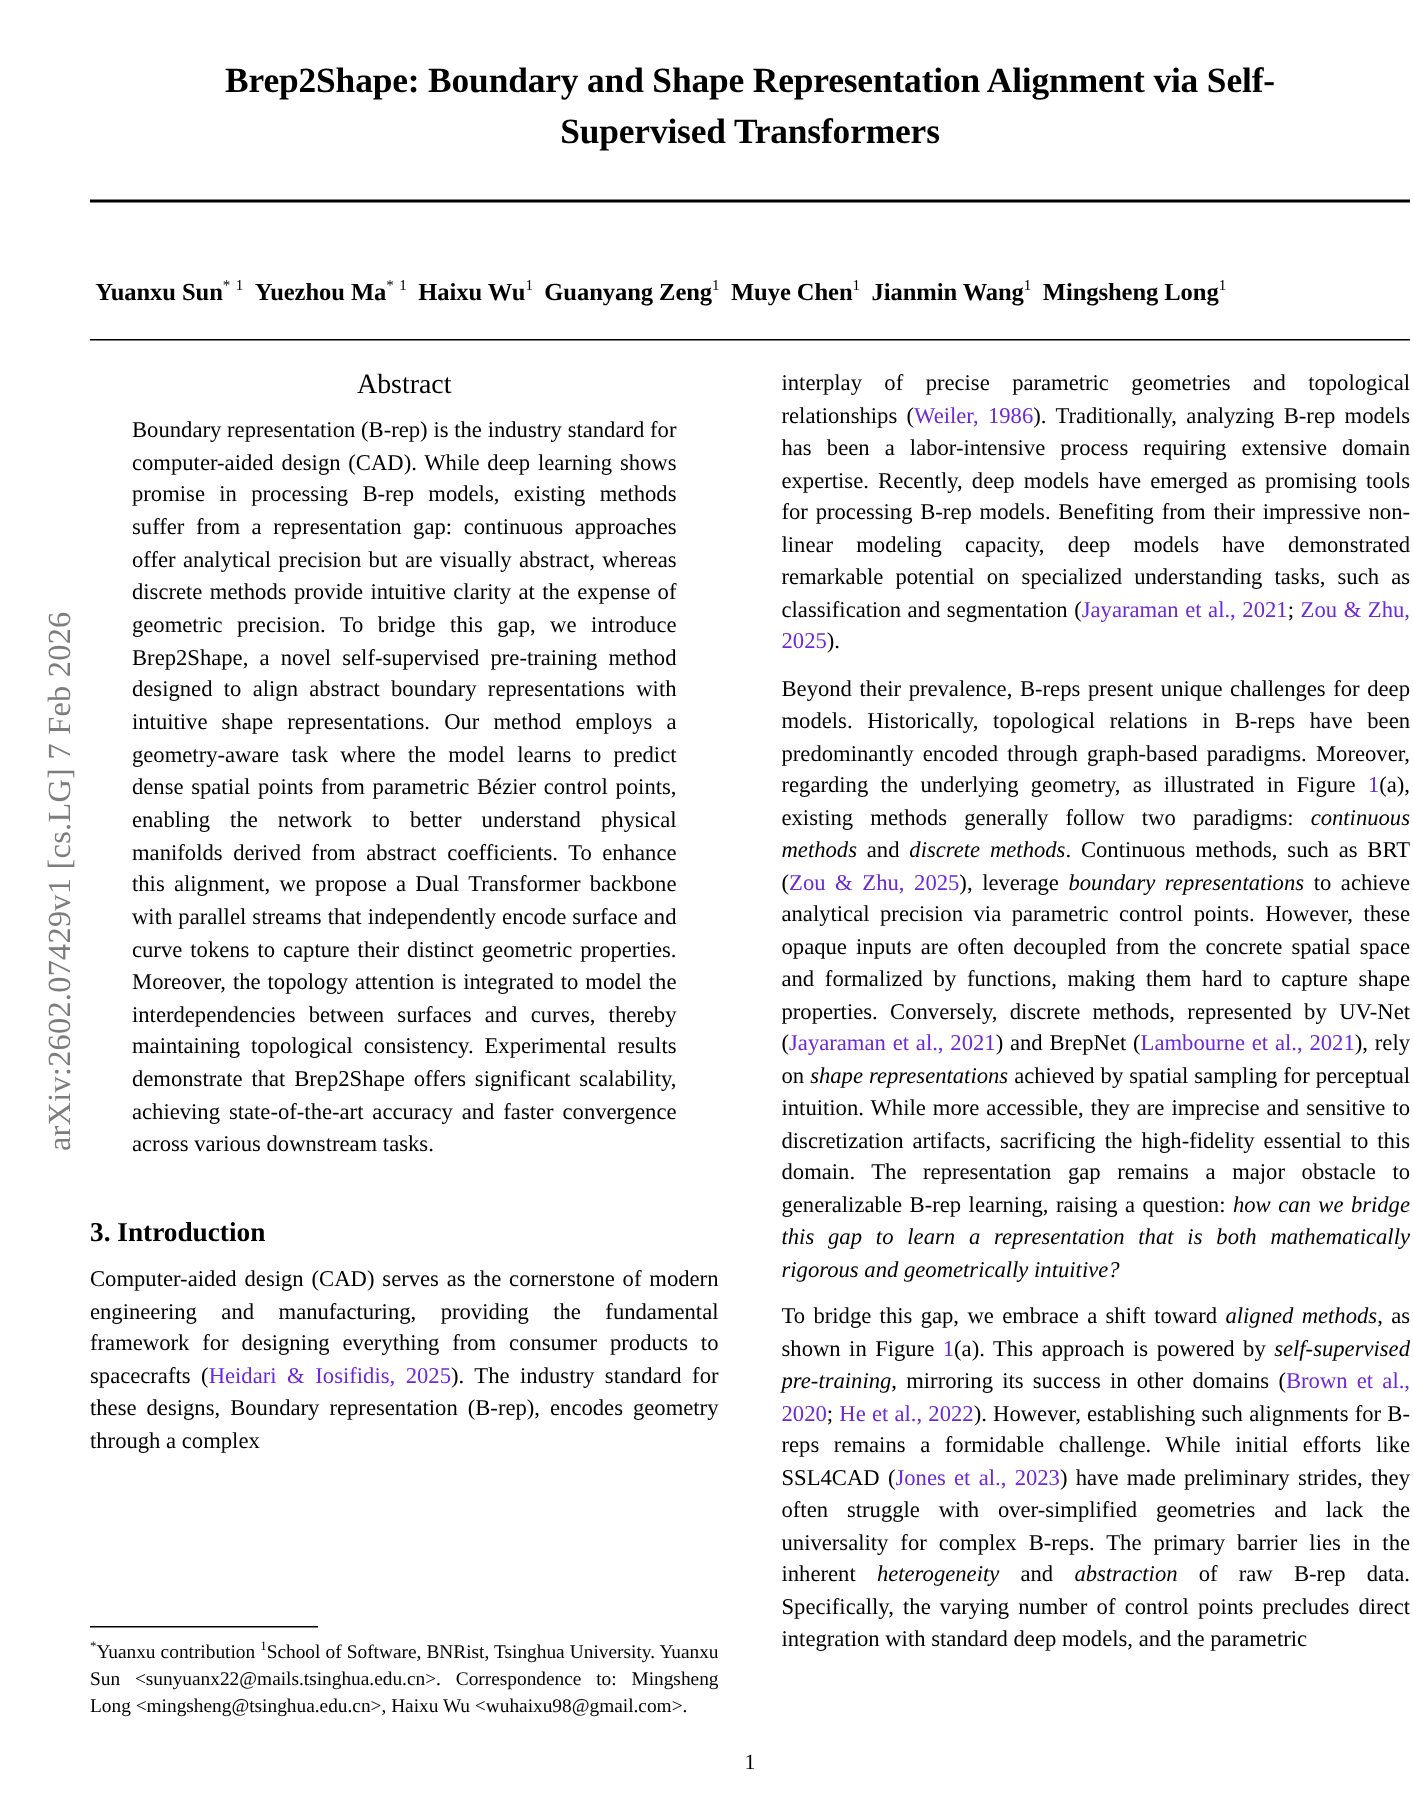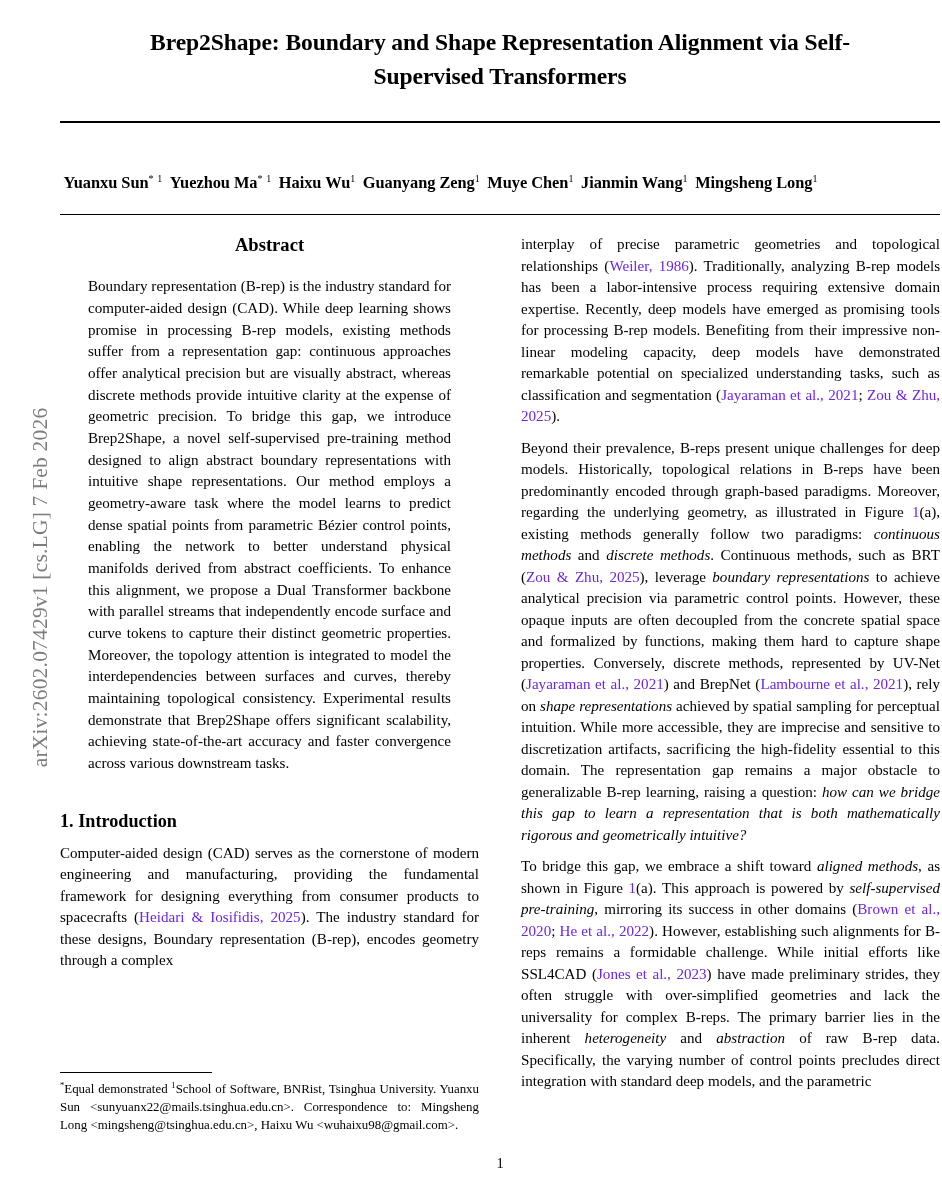--- a/index.html
+++ b/index.html
@@ -36,21 +36,21 @@
     letter-spacing: 0.2px;
     color: #7d7d7d;
     white-space: nowrap;
     font-family: "Liberation Serif", "DejaVu Serif", serif;
   }
 
   
   #page {
     position: absolute;
     left: 60px;
-    top: 0;
+    top: 12px;
     width: 880px;
     height: 1044px;
   }
 
   
   #title-block {
     padding-top: 26px;
   }
   #paper-title {
     text-align: center;
@@ -100,23 +100,23 @@
     height: 990px;
   }
   .col {
     width: 419px;
     position: relative;
   }
 
   
   #abstract-heading {
     text-align: center;
-    font-weight: bold;
+    font-weight: normal;
     font-size: 18.6px;
-    margin: 0 0 20px 0;
+    margin: 0 0 9px 0;
   }
   #abstract-body {
     margin: 0 28px 0 28px;
     font-size: 15.1px;
     line-height: 1.435;
     text-align: justify;
     text-justify: inter-word;
     hyphens: manual;
   }
 
@@ -199,27 +199,27 @@
 
   <div class="rule-thin"></div>
 
   <div id="columns">
 
     <div class="col">
 
       <div id="abstract-heading">Abstract</div>
       <div id="abstract-body">Boundary representation (B-rep) is the industry standard for computer-aided design (CAD). While deep learning shows promise in processing B-rep models, existing methods suffer from a representation gap: continuous approaches offer analytical precision but are visually abstract, whereas discrete methods provide intuitive clarity at the expense of geometric precision. To bridge this gap, we introduce Brep2Shape, a novel self-supervised pre-training method designed to align abstract boundary representations with intuitive shape representations. Our method employs a geometry-aware task where the model learns to predict dense spatial points from parametric Bézier control points, enabling the network to better understand physical manifolds derived from abstract coefficients. To enhance this alignment, we propose a Dual Transformer backbone with parallel streams that independently encode surface and curve tokens to capture their distinct geometric properties. Moreover, the topology attention is integrated to model the interdependencies between surfaces and curves, thereby maintaining topological consistency. Experimental results demonstrate that Brep2Shape offers significant scalability, achieving state-of-the-art accuracy and faster convergence across various downstream tasks.</div>
 
-      <div class="section-heading">1. Introduction</div>
+      <div class="section-heading">3. Introduction</div>
 
       <p class="body"><span>Computer-aided design (CAD) serves as the cornerstone of modern engineering and manufacturing, providing the fundamental framework for designing everything from consumer products to spacecrafts (</span><span class="cite">Heidari &amp; Iosifidis, 2025</span><span>). The industry standard for these designs, Boundary representation (B-rep), encodes geometry through a complex </span></p>
 
       <div id="footnote-block">
         <div id="footnote-rule"></div>
-        <p id="footnote-text"><sup>*</sup><span>Equal demonstrated </span><sup>1</sup><span>School of Software, BNRist, Tsinghua University. Yuanxu Sun &lt;sunyuanx22@mails.tsinghua.edu.cn&gt;. Correspondence to: Mingsheng Long &lt;mingsheng@tsinghua.edu.cn&gt;, Haixu Wu &lt;wuhaixu98@gmail.com&gt;.</span></p>
+        <p id="footnote-text"><sup>*</sup><span>Yuanxu contribution </span><sup>1</sup><span>School of Software, BNRist, Tsinghua University. Yuanxu Sun &lt;sunyuanx22@mails.tsinghua.edu.cn&gt;. Correspondence to: Mingsheng Long &lt;mingsheng@tsinghua.edu.cn&gt;, Haixu Wu &lt;wuhaixu98@gmail.com&gt;.</span></p>
       </div>
 
     </div>
 
     <div class="col">
 
       <p class="body"><span>interplay of precise parametric geometries and topological relationships (</span><span class="cite">Weiler, 1986</span><span>). Traditionally, analyzing B-rep models has been a labor-intensive process requiring extensive domain expertise. Recently, deep models have emerged as promising tools for processing B-rep models. Benefiting from their impressive non-linear modeling capacity, deep models have demonstrated remarkable potential on specialized understanding tasks, such as classification and segmentation (</span><span class="cite">Jayaraman et al., 2021</span><span>; </span><span class="cite">Zou &amp; Zhu, 2025</span><span>).</span></p>
 
       <p class="body"><span>Beyond their prevalence, B-reps present unique challenges for deep models. Historically, topological relations in B-reps have been predominantly encoded through graph-based paradigms. Moreover, regarding the underlying geometry, as illustrated in Figure </span><span class="cite">1</span><span>(a), existing methods generally follow two paradigms: </span><span class="it">continuous methods</span><span> and </span><span class="it">discrete methods</span><span>. Continuous methods, such as BRT (</span><span class="cite">Zou &amp; Zhu, 2025</span><span>), leverage </span><span class="it">boundary representations</span><span> to achieve analytical precision via parametric control points. However, these opaque inputs are often decoupled from the concrete spatial space and formalized by functions, making them hard to capture shape properties. Conversely, discrete methods, represented by UV-Net (</span><span class="cite">Jayaraman et al., 2021</span><span>) and BrepNet (</span><span class="cite">Lambourne et al., 2021</span><span>), rely on </span><span class="it">shape representations</span><span> achieved by spatial sampling for perceptual intuition. While more accessible, they are imprecise and sensitive to discretization artifacts, sacrificing the high-fidelity essential to this domain. The representation gap remains a major obstacle to generalizable B-rep learning, raising a question: </span><span class="it">how can we bridge this gap to learn a representation that is both mathematically rigorous and geometrically intuitive?</span></p>
 

